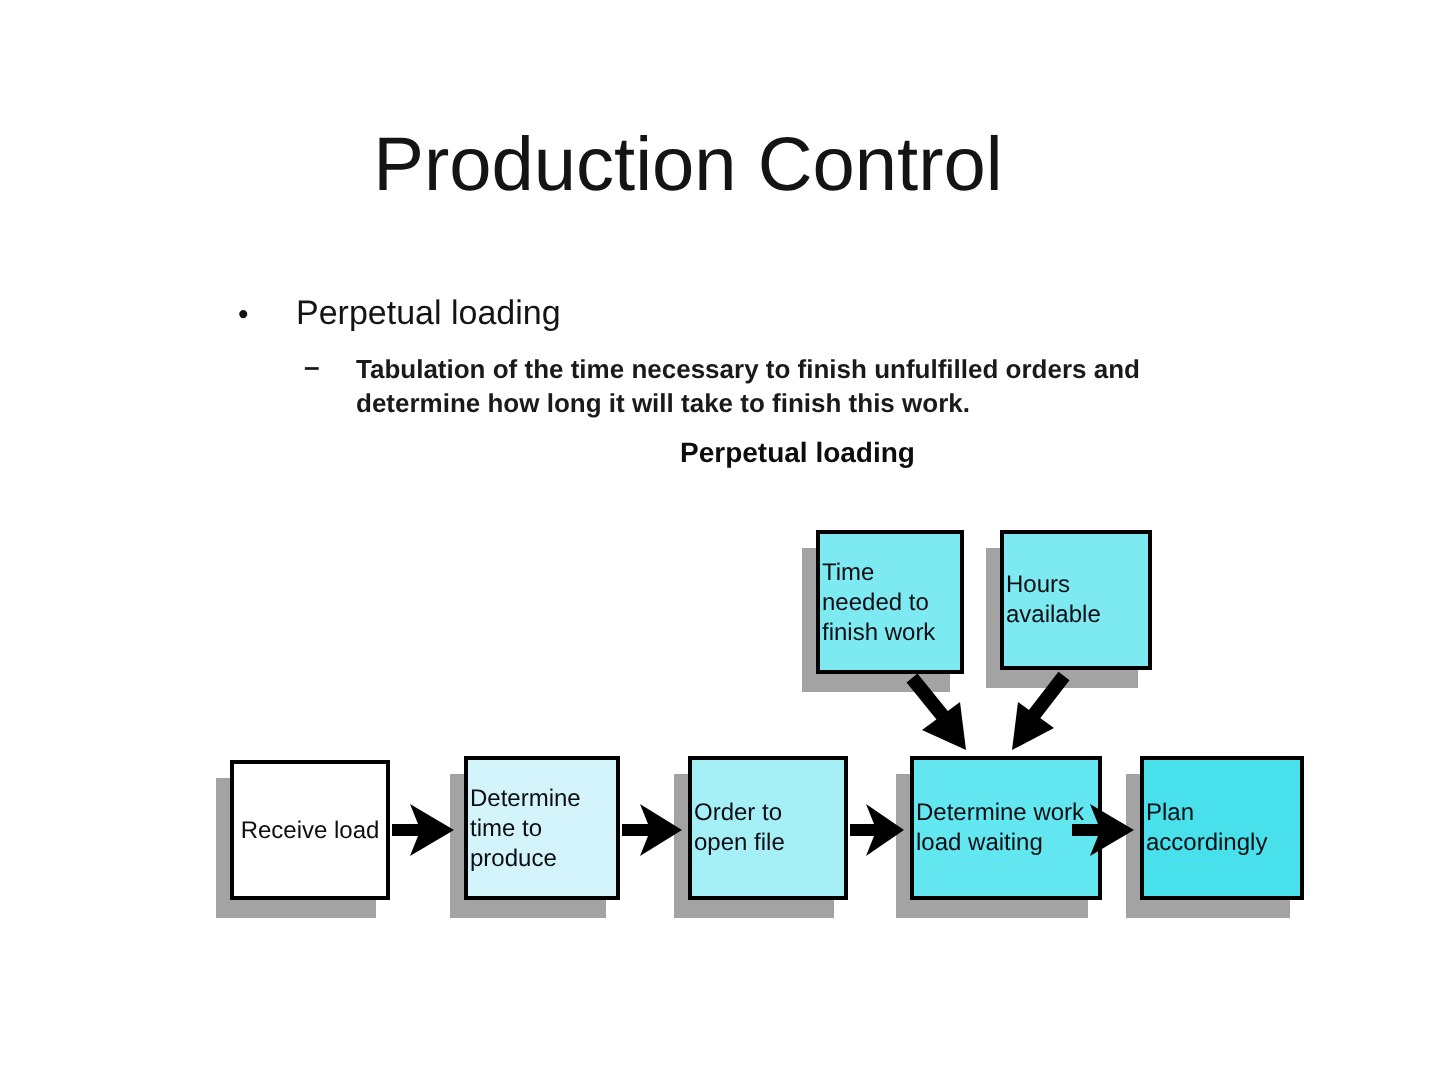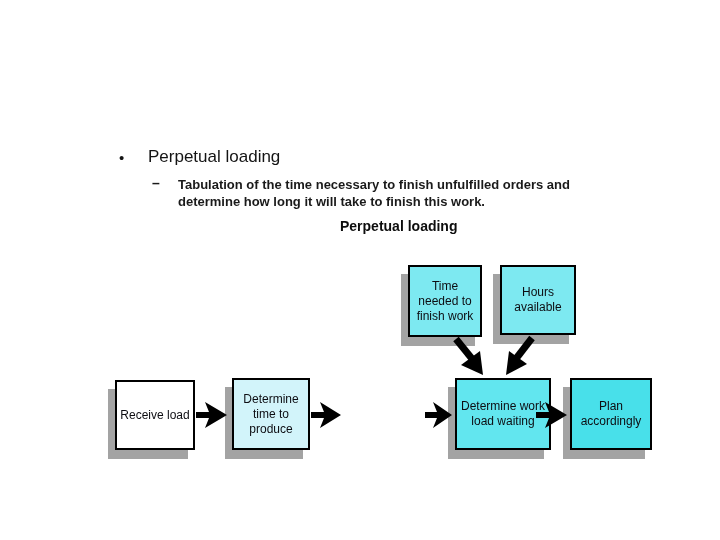--- a/index.html
+++ b/index.html
@@ -13,32 +13,33 @@
   .bullet-text{position:absolute;left:148px;top:146px;font-size:17px;line-height:21px;
                font-weight:400;color:#141414;}
 
   .sub-dash{position:absolute;left:152px;top:175px;font-size:14px;font-weight:700;line-height:17px;}
   .sub-line1{position:absolute;left:178px;top:176px;width:500px;font-size:13px;line-height:17px;font-weight:600;}
   .sub-line2{position:absolute;left:178px;top:193px;width:500px;font-size:13px;line-height:17px;font-weight:600;}
 
   .caption{position:absolute;left:340px;top:218px;font-size:14px;font-weight:700;line-height:17px;color:#0d0d0d;}
 
   .fbox{position:absolute;box-sizing:border-box;border:2px solid #000000;
-        display:flex;align-items:center;justify-content:center;text-align:center;
+        display:flex;align-items:center;justify-content:center;text-align:left;
         font-size:12px;line-height:15px;color:#0d0d12;
         box-shadow:-7px 9px 0 0 #A3A3A3;}
   .fbox span{display:block;padding:0 1px;}
 
   .arrows{position:absolute;left:0;top:0;width:720px;height:540px;pointer-events:none;}
 </style>
 </head>
 <body>
 
 <div class="slide">
 
+  <div class="title">Production Control</div>
 
   <div class="bullet-dot">•</div>
   <div class="bullet-text">Perpetual loading</div>
 
   <div class="sub-dash">–</div>
   <div class="sub-line1">Tabulation of the time necessary to finish unfulfilled orders and</div>
   <div class="sub-line2">determine how long it will take to finish this work.</div>
 
   <div class="caption">Perpetual loading</div>
 
@@ -47,20 +48,23 @@
   </div>
   <div class="fbox" style="left: 500px; top: 265px; width: 76px; height: 70px; background-color: rgb(125, 233, 241);">
     <span>Hours available</span>
   </div>
 
   <div class="fbox" style="left: 115px; top: 380px; width: 80px; height: 70px; background-color: rgb(255, 255, 255);">
     <span>Receive load</span>
   </div>
   <div class="fbox" style="left: 232px; top: 378px; width: 78px; height: 72px; background-color: rgb(210, 244, 250);">
     <span>Determine time to produce</span>
+  </div>
+  <div class="fbox" style="left: 344px; top: 378px; width: 80px; height: 72px; background-color: rgb(165, 239, 246);">
+    <span>Order to open file</span>
   </div>
   <div class="fbox" style="left: 455px; top: 378px; width: 96px; height: 72px; background-color: rgb(98, 230, 239);">
     <span>Determine work load waiting</span>
   </div>
   <div class="fbox" style="left: 570px; top: 378px; width: 82px; height: 72px; background-color: rgb(72, 224, 234);">
     <span>Plan accordingly</span>
   </div>
 
   <svg class="arrows" viewBox="0 0 720 540">
     <g fill="#000000" stroke="none">

